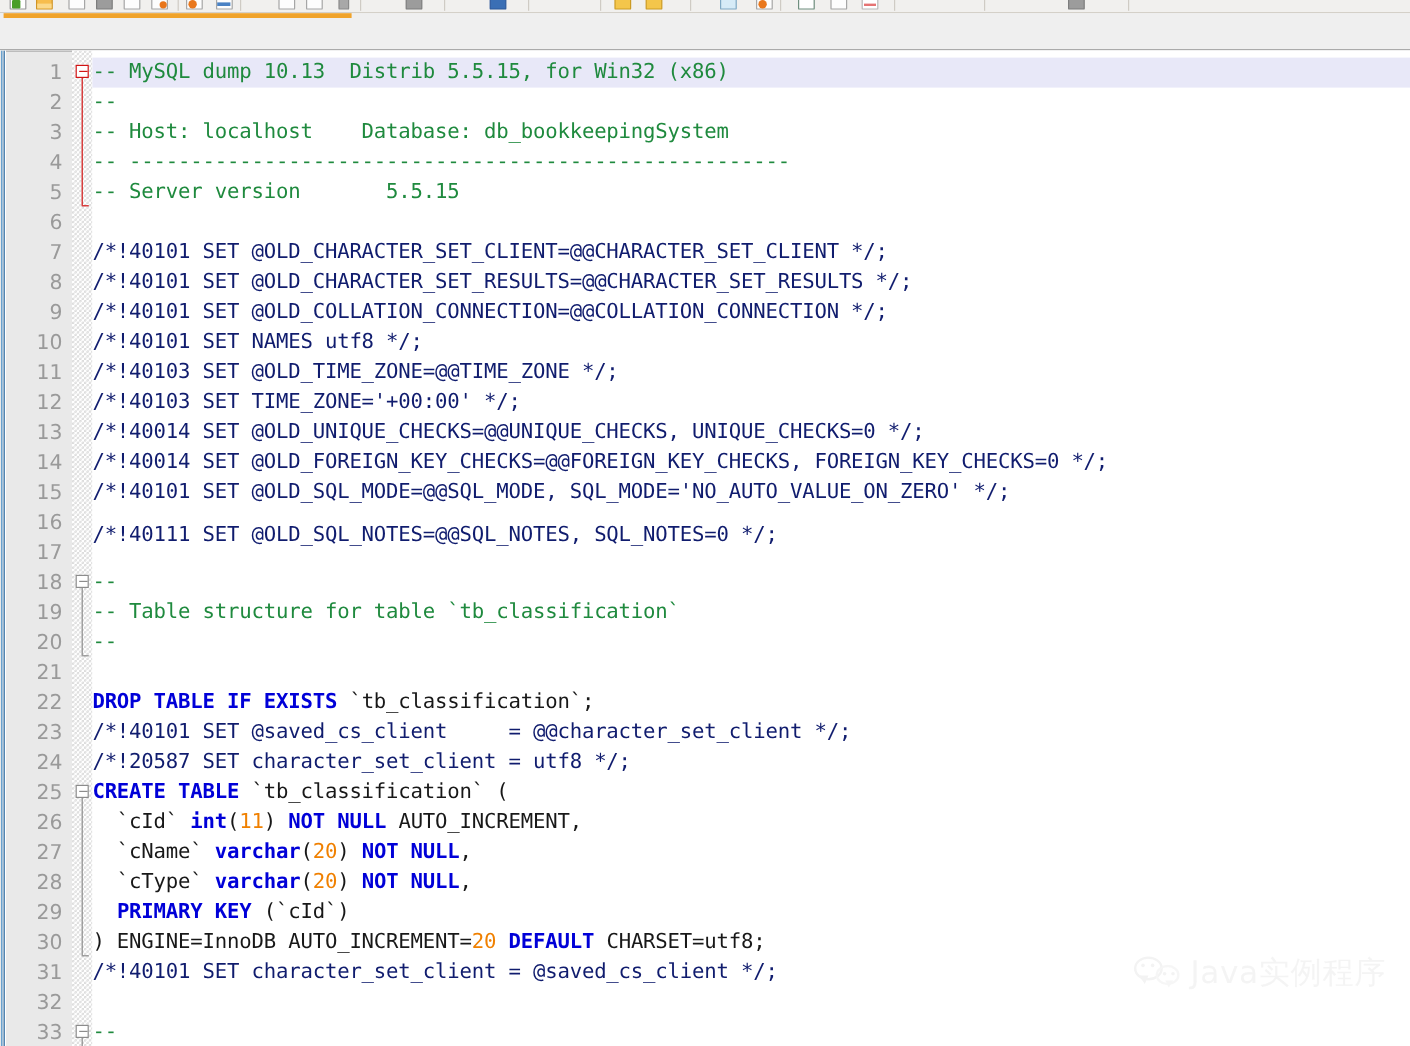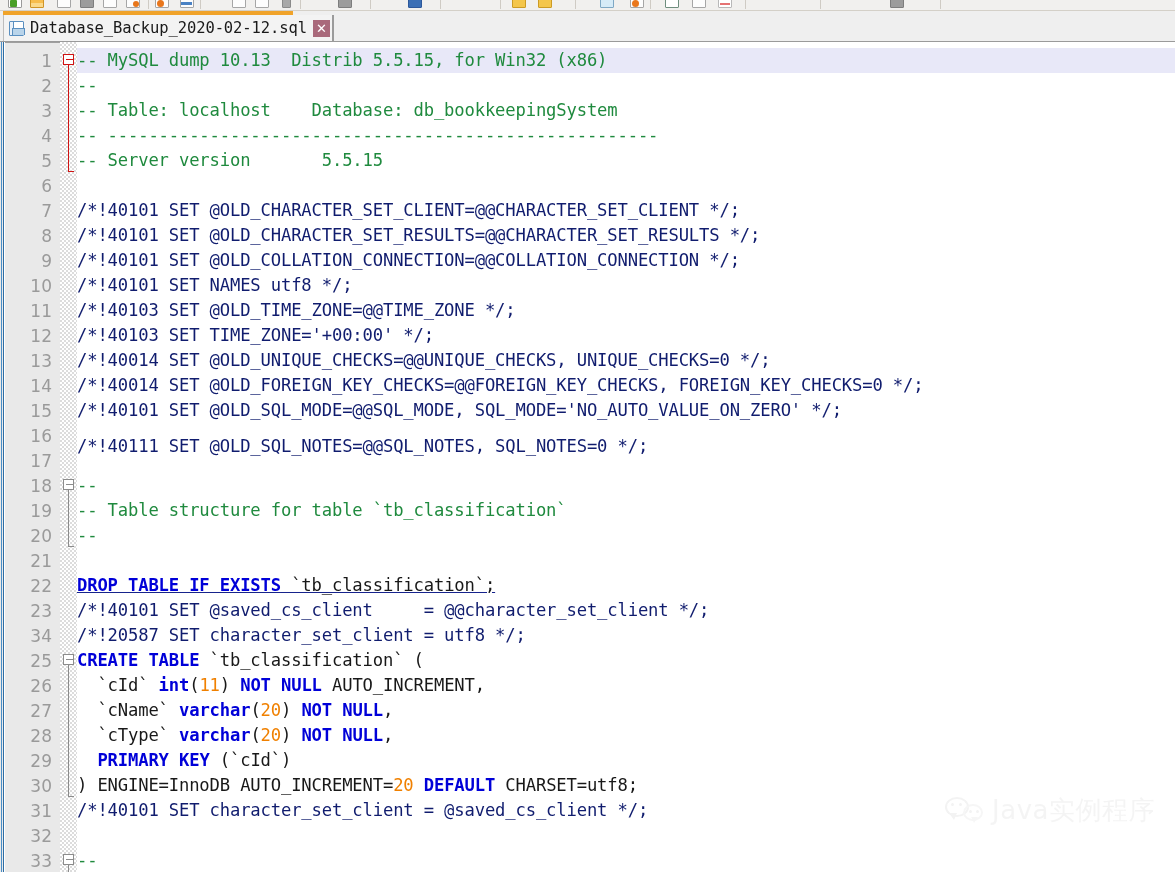--- a/index.html
+++ b/index.html
@@ -267,25 +267,20 @@
         <div class="tb-sep" style="left: 575px;"></div>
         <div class="tb-sep" style="left: 650px;"></div>
         <div class="tb-sep" style="left: 745px;"></div>
         <div class="tb-sep" style="left: 820px;"></div>
         <div class="tb-sep" style="left: 940px;"></div>
       </div>
   </div>
 
   <div class="tabbar">
     <div class="tab-accent"></div>
-    <div class="tab">
-      <span class="tab-floppy"></span>
-      <span class="tab-title">Database_Backup_2020-02-12.sql</span>
-      <span class="tab-close">✕</span>
-    </div>
   </div>
 
   <div class="editor">
     <div class="leftedge"></div>
     <div class="gutter">
       <div id="linenums">
           <div class="ln" style="top: 6px;">1</div>
           <div class="ln" style="top: 31px;">2</div>
           <div class="ln" style="top: 56px;">3</div>
           <div class="ln" style="top: 81px;">4</div>
@@ -301,21 +296,21 @@
           <div class="ln" style="top: 331px;">14</div>
           <div class="ln" style="top: 356px;">15</div>
           <div class="ln" style="top: 381px;">16</div>
           <div class="ln" style="top: 406px;">17</div>
           <div class="ln" style="top: 431px;">18</div>
           <div class="ln" style="top: 456px;">19</div>
           <div class="ln" style="top: 481px;">20</div>
           <div class="ln" style="top: 506px;">21</div>
           <div class="ln" style="top: 531px;">22</div>
           <div class="ln" style="top: 556px;">23</div>
-          <div class="ln" style="top: 581px;">34</div>
+          <div class="ln" style="top: 581px;">24</div>
           <div class="ln" style="top: 606px;">25</div>
           <div class="ln" style="top: 631px;">26</div>
           <div class="ln" style="top: 656px;">27</div>
           <div class="ln" style="top: 681px;">28</div>
           <div class="ln" style="top: 706px;">29</div>
           <div class="ln" style="top: 731px;">30</div>
           <div class="ln" style="top: 756px;">31</div>
           <div class="ln" style="top: 781px;">32</div>
           <div class="ln" style="top: 806px;">33</div>
         </div>
@@ -335,40 +330,40 @@
           <div class="fold-line gray" style="top: 823px; height: 14px;"></div>
         </div>
     </div>
     <div class="codearea">
       <div id="hl">
           <div class="hl-row" style="top: 6px;"></div>
         </div>
       <div id="codelines">
           <div class="code" style="top: 6px;"><span class="cmt">-- MySQL dump 10.13  Distrib 5.5.15, for Win32 (x86)</span></div>
           <div class="code" style="top: 31px;"><span class="cmt">--</span></div>
-          <div class="code" style="top: 56px;"><span class="cmt">-- Table: localhost    Database: db_bookkeepingSystem</span></div>
+          <div class="code" style="top: 56px;"><span class="cmt">-- Host: localhost    Database: db_bookkeepingSystem</span></div>
           <div class="code" style="top: 81px;"><span class="cmt">-- ------------------------------------------------------</span></div>
           <div class="code" style="top: 106px;"><span class="cmt">-- Server version	5.5.15</span></div>
           <div class="code" style="top: 131px;"></div>
           <div class="code" style="top: 156px;"><span class="dir">/*!40101 SET @OLD_CHARACTER_SET_CLIENT=@@CHARACTER_SET_CLIENT */;</span></div>
           <div class="code" style="top: 181px;"><span class="dir">/*!40101 SET @OLD_CHARACTER_SET_RESULTS=@@CHARACTER_SET_RESULTS */;</span></div>
           <div class="code" style="top: 206px;"><span class="dir">/*!40101 SET @OLD_COLLATION_CONNECTION=@@COLLATION_CONNECTION */;</span></div>
           <div class="code" style="top: 231px;"><span class="dir">/*!40101 SET NAMES utf8 */;</span></div>
           <div class="code" style="top: 256px;"><span class="dir">/*!40103 SET @OLD_TIME_ZONE=@@TIME_ZONE */;</span></div>
           <div class="code" style="top: 281px;"><span class="dir">/*!40103 SET TIME_ZONE='+00:00' */;</span></div>
           <div class="code" style="top: 306px;"><span class="dir">/*!40014 SET @OLD_UNIQUE_CHECKS=@@UNIQUE_CHECKS, UNIQUE_CHECKS=0 */;</span></div>
           <div class="code" style="top: 331px;"><span class="dir">/*!40014 SET @OLD_FOREIGN_KEY_CHECKS=@@FOREIGN_KEY_CHECKS, FOREIGN_KEY_CHECKS=0 */;</span></div>
           <div class="code" style="top: 356px;"><span class="dir">/*!40101 SET @OLD_SQL_MODE=@@SQL_MODE, SQL_MODE='NO_AUTO_VALUE_ON_ZERO' */;</span></div>
           <div class="code" style="top: 381px; margin-top: 11px;"><span class="dir">/*!40111 SET @OLD_SQL_NOTES=@@SQL_NOTES, SQL_NOTES=0 */;</span></div>
           <div class="code" style="top: 406px;"></div>
           <div class="code" style="top: 431px;"><span class="cmt">--</span></div>
           <div class="code" style="top: 456px;"><span class="cmt">-- Table structure for table `tb_classification`</span></div>
           <div class="code" style="top: 481px;"><span class="cmt">--</span></div>
           <div class="code" style="top: 506px;"></div>
-          <div class="code" style="top: 531px; text-decoration: underline;"><span class="kw">DROP TABLE IF EXISTS</span><span class="id"> `tb_classification`;</span></div>
+          <div class="code" style="top: 531px;"><span class="kw">DROP TABLE IF EXISTS</span><span class="id"> `tb_classification`;</span></div>
           <div class="code" style="top: 556px;"><span class="dir">/*!40101 SET @saved_cs_client     = @@character_set_client */;</span></div>
           <div class="code" style="top: 581px;"><span class="dir">/*!20587 SET character_set_client = utf8 */;</span></div>
           <div class="code" style="top: 606px;"><span class="kw">CREATE TABLE</span><span class="id"> `tb_classification` (</span></div>
           <div class="code" style="top: 631px;"><span class="id">  `cId` </span><span class="kw">int</span><span class="id">(</span><span class="num">11</span><span class="id">) </span><span class="kw">NOT NULL</span><span class="id"> AUTO_INCREMENT,</span></div>
           <div class="code" style="top: 656px;"><span class="id">  `cName` </span><span class="kw">varchar</span><span class="id">(</span><span class="num">20</span><span class="id">) </span><span class="kw">NOT NULL</span><span class="id">,</span></div>
           <div class="code" style="top: 681px;"><span class="id">  `cType` </span><span class="kw">varchar</span><span class="id">(</span><span class="num">20</span><span class="id">) </span><span class="kw">NOT NULL</span><span class="id">,</span></div>
           <div class="code" style="top: 706px;"><span class="id">  </span><span class="kw">PRIMARY KEY</span><span class="id"> (`cId`)</span></div>
           <div class="code" style="top: 731px;"><span class="id">) ENGINE=InnoDB AUTO_INCREMENT=</span><span class="num">20</span><span class="id"> </span><span class="kw">DEFAULT</span><span class="id"> CHARSET=utf8;</span></div>
           <div class="code" style="top: 756px;"><span class="dir">/*!40101 SET character_set_client = @saved_cs_client */;</span></div>
           <div class="code" style="top: 781px;"></div>

